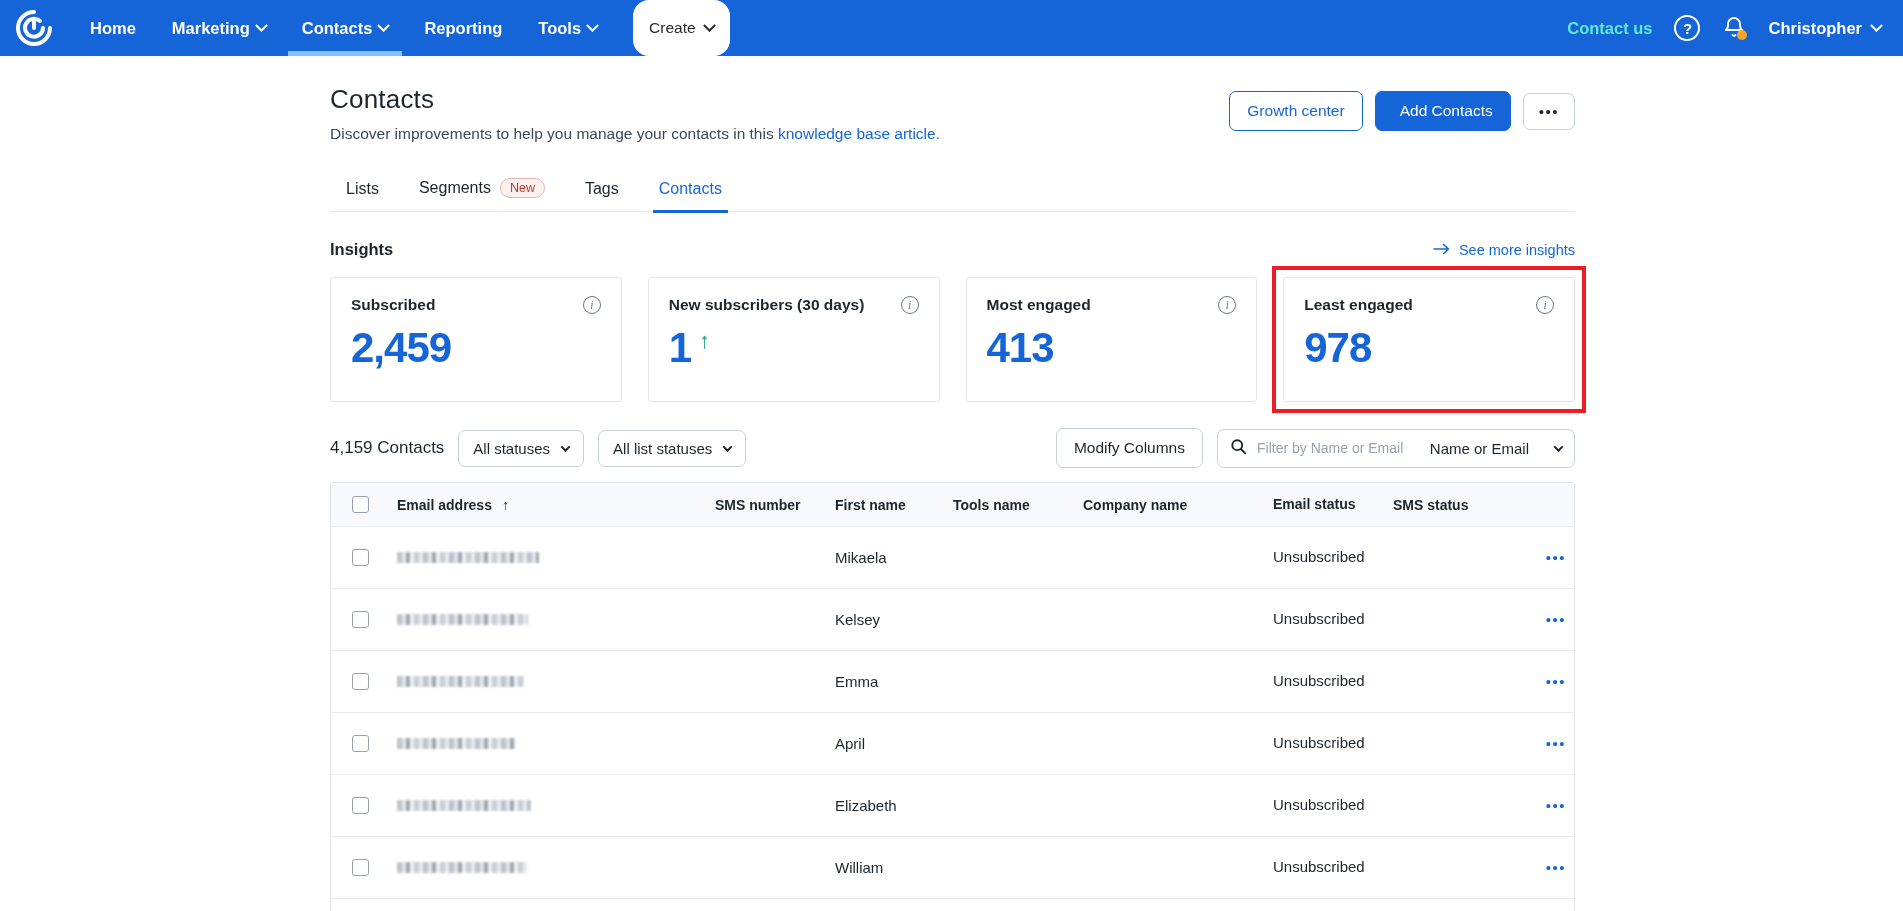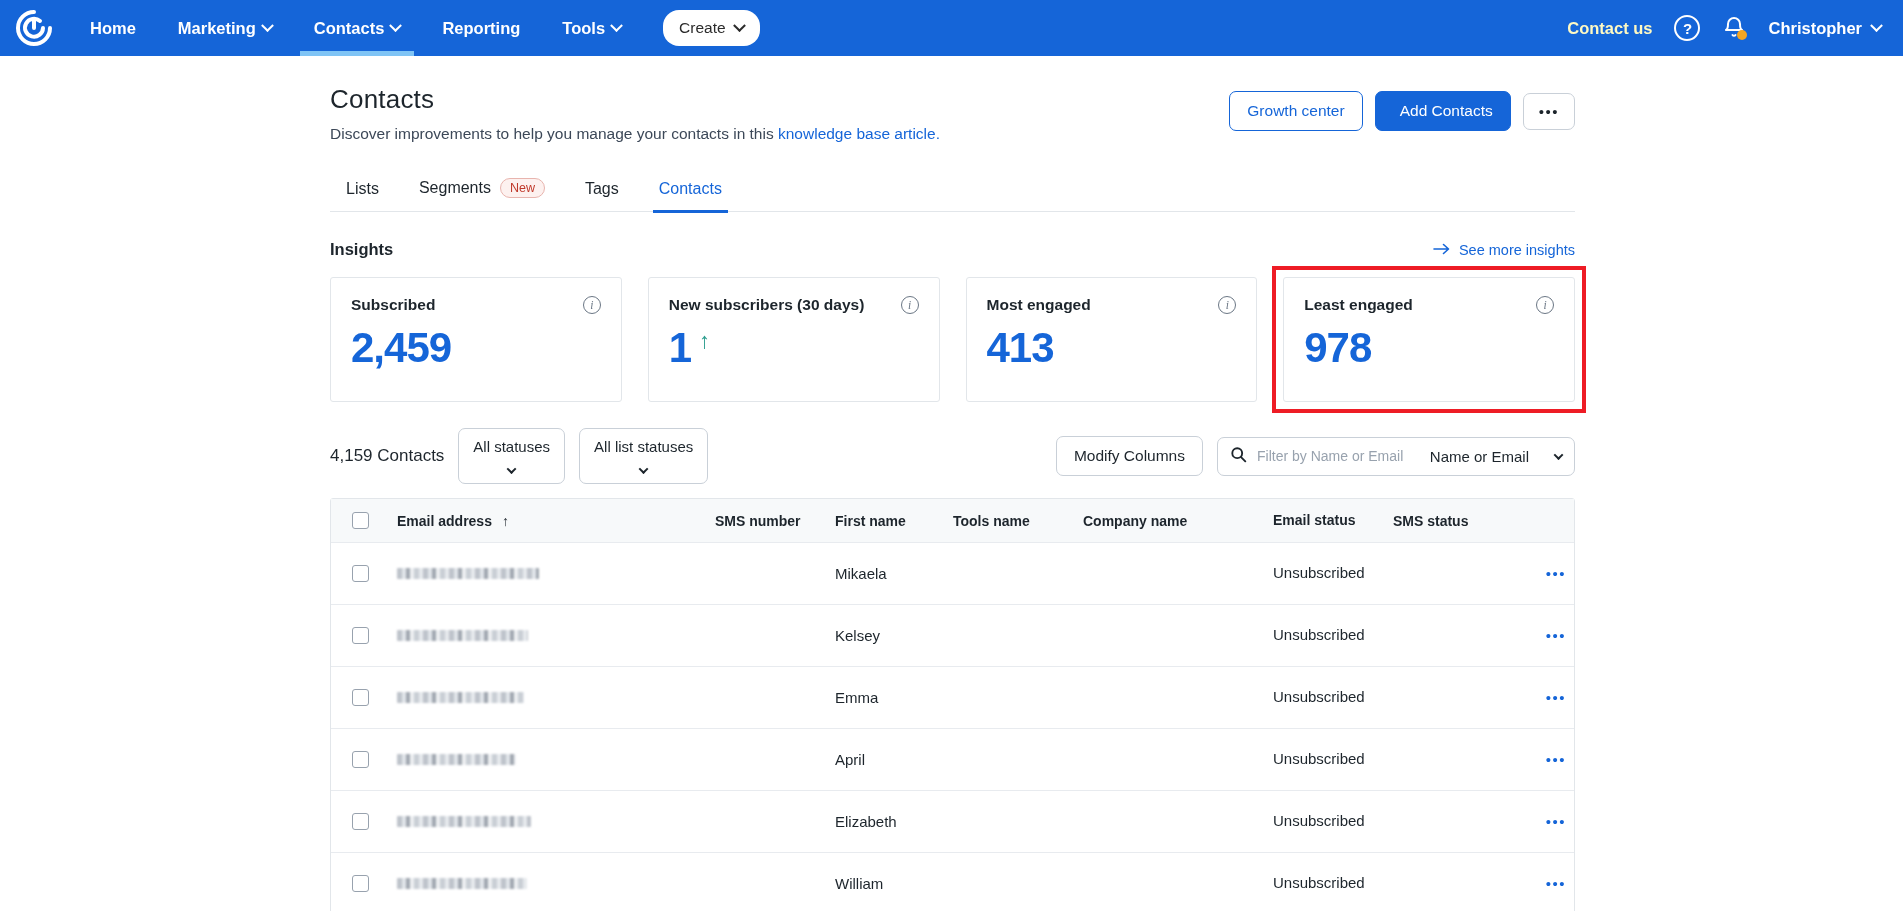--- a/index.html
+++ b/index.html
@@ -13,41 +13,41 @@
   
   .topnav {
     height: 56px;
     background: #1565D8;
     display: flex;
     align-items: center;
     padding: 0 22px 0 14px;
     position: relative;
   }
   .logo { width: 40px; height: 40px; flex: 0 0 40px; margin-right: 22px; }
-  .nav-left { display: flex; align-items: center; height: 56px; gap: 14px; }
+  .nav-left { display: flex; height: 56px; gap: 8px; }
   .nav-item {
     color: #fff; font-size: 16.5px; font-weight: 700;
     padding: 0 14px; height: 56px; display: flex; align-items: center;
     gap: 7px; cursor: pointer; position: relative; white-space: nowrap;
   }
   .nav-item.active::after {
     content: ""; position: absolute; left: 0; right: 0; bottom: 0;
     height: 5px; background: #7FC4F5;
   }
   .caret { display: inline-block; width: 9px; height: 9px;
     border-right: 2px solid currentColor; border-bottom: 2px solid currentColor;
     transform: rotate(45deg) translate(-2px,-2px); }
   .create-btn {
     background: #fff; color: #2b2b2b; font-size: 15.5px; font-weight: 500;
     border-radius: 16px; padding: 9px 16px; margin-left: 14px;
     display: flex; align-items: center; gap: 9px; cursor: pointer;
     border: none; font-family: inherit;
   }
   .nav-right { margin-left: auto; display: flex; align-items: center; gap: 22px; }
-  .nav-right .link { color: #fef9c3; font-size: 16.5px; font-weight: 700; cursor: pointer; }
+  .nav-right .link { color: #5eead4; font-size: 16.5px; font-weight: 700; cursor: pointer; }
   .icon-circle {
     width: 26px; height: 26px; border: 2px solid #fff; border-radius: 50%;
     color: #fff; font-size: 15px; font-weight: 700;
     display: flex; align-items: center; justify-content: center; cursor: pointer;
   }
   .bell-wrap { position: relative; width: 24px; height: 26px; cursor: pointer; }
   .bell-dot {
     position: absolute; right: -1px; bottom: 1px;
     width: 10px; height: 10px; border-radius: 50%; background: #F5A623;
   }
@@ -124,21 +124,21 @@
     border: 4px solid #EE1C25; padding: 7px; margin: -11px -11px;
   }
   .card-wrap.highlight .card { flex: 1 1 auto; }
 
   
   .toolbar { margin-top: 26px; display: flex; align-items: center; gap: 14px; }
   .count { font-size: 17px; color: #1D252C; }
   .select {
     background: #fff; border: 1.5px solid #C9D0D8; border-radius: 7px;
     font-size: 15px; color: #1D252C; padding: 9px 14px; cursor: pointer;
-    display: flex; align-items: center; gap: 12px; white-space: nowrap; flex-direction: column;
+    display: flex; align-items: center; gap: 12px; white-space: nowrap;
   }
   .sel-caret { width: 7px; height: 7px; border-right: 2px solid #1D252C;
     border-bottom: 2px solid #1D252C; transform: rotate(45deg) translate(-1px,-1px); }
   .toolbar-right { margin-left: auto; display: flex; align-items: center; gap: 14px; }
   .search-box {
     width: 358px; background: #fff; border: 1.5px solid #C9D0D8; border-radius: 7px;
     display: flex; align-items: center; gap: 10px; padding: 8px 12px;
   }
   .search-box input {
     border: none; outline: none; font-family: Liberation Sans, sans-serif; font-size: 14px;

